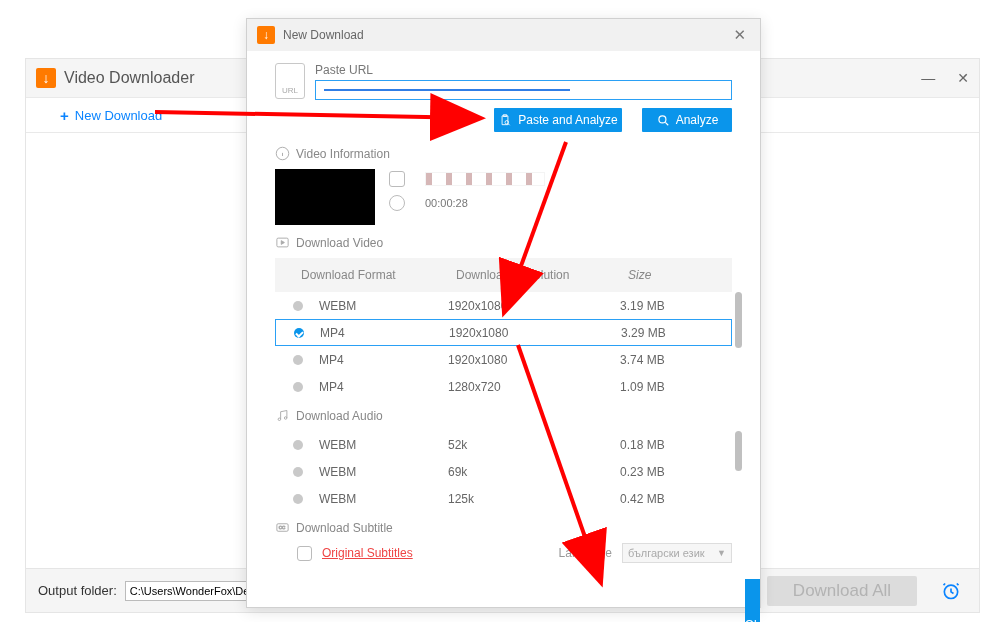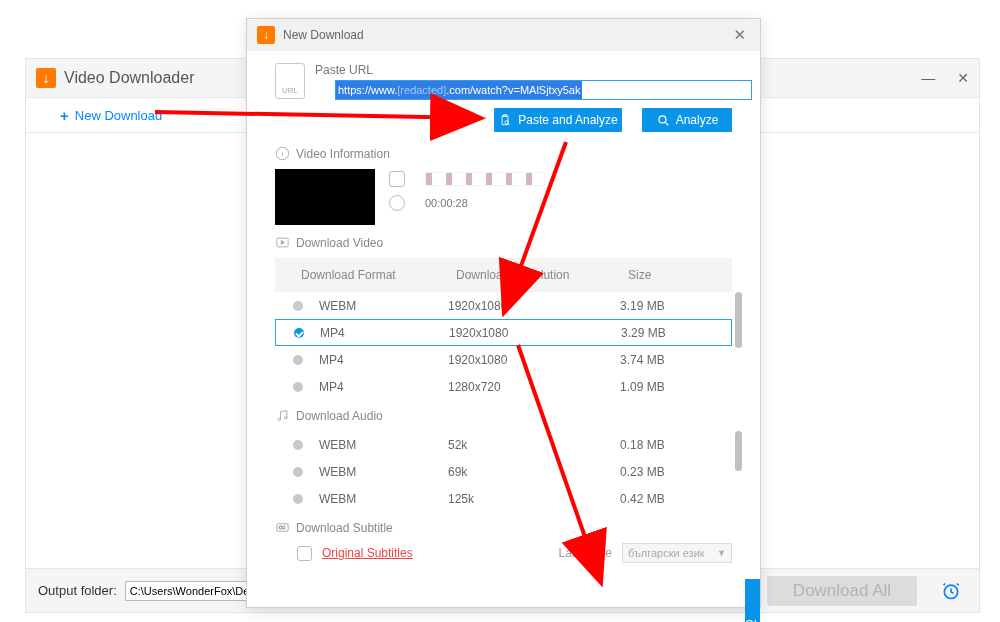--- a/index.html
+++ b/index.html
@@ -36,21 +36,21 @@
     .modal-close { font-size: 15px; color: #777; cursor: pointer; padding: 0 4px; }
 
     .modal-body { flex: 1; padding: 12px 28px 0 28px; overflow: hidden; font-size: 12px; color: #666; }
 
     .url-row { display:flex; gap:10px; margin-bottom:8px; }
     .url-icon { width: 30px; height: 36px; border:1.5px solid #c8c8c8; border-radius:3px; position:relative; }
     .url-icon::after { content:"URL"; position:absolute; bottom:3px; left:0; right:0; text-align:center; font-size:8px; color:#aaa; }
     .url-col { flex:1; }
     .url-label { font-size: 12px; color:#777; margin-bottom:3px; }
     .url-input-text { background:#2f7ee6; color:#fff; display:inline-block; height:100%; line-height:18px; padding:0 2px; }
-    .url-input-wrap { width:100%; height:20px; border:1px solid #2aa0f5; padding:0; font-size:11px; background:#fff; display:flex; align-items:center; overflow:hidden;margin-left:20px; }
+    .url-input-wrap { width:100%; height:20px; border:1px solid #2aa0f5; padding:8px; font-size:11px; background:#fff; display:flex; align-items:center; overflow:hidden; }
 
     .btn-row { display:flex; gap:20px; justify-content:flex-end; margin: 2px 0 14px 0; }
     .btn { height:24px; min-width:128px; background:#0a95eb; color:#fff; font-size:12px; border:none; display:flex; align-items:center; justify-content:center; gap:6px; cursor:pointer; border-radius:1px; }
     .btn.small { min-width: 90px; }
     .btn svg { width:14px; height:14px; fill:#fff; }
 
     .section-head { display:flex; align-items:center; gap:6px; margin: 8px 0 8px 0; color:#888; font-size:12px; }
     .section-head .ico { width:15px; height:15px; display:flex; align-items:center; justify-content:center; color:#aaa; }
     .section-head .ico svg { width:15px; height:15px; stroke:#aaa; fill:none; stroke-width:1.5; }
 
@@ -59,21 +59,21 @@
     .info-meta { display:flex; flex-direction:column; gap:8px; padding-top:2px; font-size:11px; color:#777; }
     .meta-line { display:flex; gap:20px; align-items:center; }
     .meta-line .mi { width:16px; height:16px; border:1.3px solid #bbb; border-radius:3px; position:relative; }
     .meta-line .mi.clock { border-radius:50%; }
     .wave { width:120px; height:14px; background: repeating-linear-gradient(90deg, #b88 0 6px, transparent 6px 20px); opacity:.6; border:1px solid #eee; }
 
     .list-box { border:0; margin-top:4px; margin-bottom:6px; }
     .list-head { height:34px; background:#f4f4f4; display:flex; align-items:center; padding: 0 18px; color:#888; font-size:12px; }
     .col1 { flex: 0 0 155px; display:flex; align-items:center; gap:8px; }
     .col2 { flex: 0 0 172px; display:flex; align-items:center; gap:8px; }
-    .col3 { flex: 1; display:flex; align-items:center; gap:8px; }
+    .col3 { flex: 1; display:flex; align-items:center; gap:8px;font-style:italic; }
     .list-rows-wrap { position:relative; }
     .list-rows { }
     .row { height:27px; display:flex; align-items:center; padding: 0 18px; font-size:12px; color:#666; cursor:pointer; }
     .row .dot { width:10px; height:10px; border-radius:50%; background:#c9c9c9; margin-right:16px; }
     .row.selected { border:1px solid #2aa0f5; }
     .row.selected .dot { background:#0a95eb; position:relative; }
     .row.selected .dot::after { content:""; position:absolute; left:2px; top:3px; width:5px; height:3px; border-left:2px solid #fff; border-bottom:2px solid #fff; transform:rotate(-45deg); }
     .row .fmt { flex:0 0 129px; }
     .row .res { flex:0 0 172px; }
     .row .sz { flex:1; }

